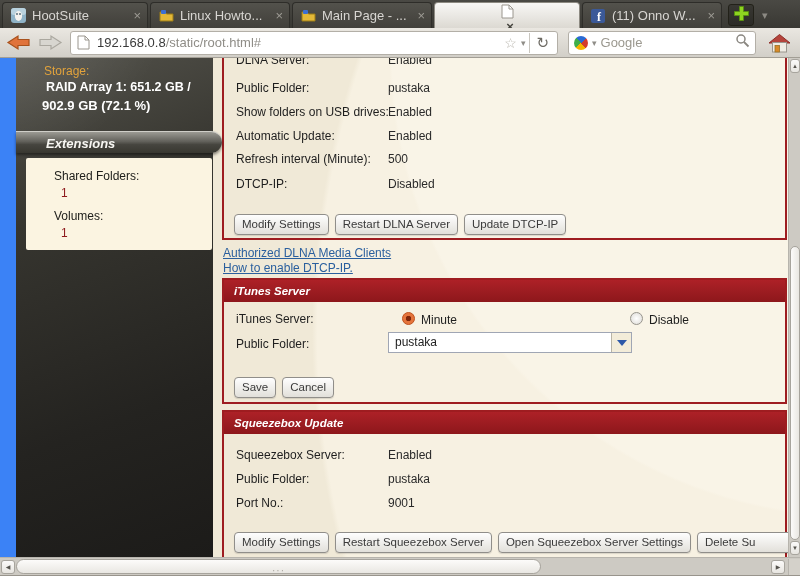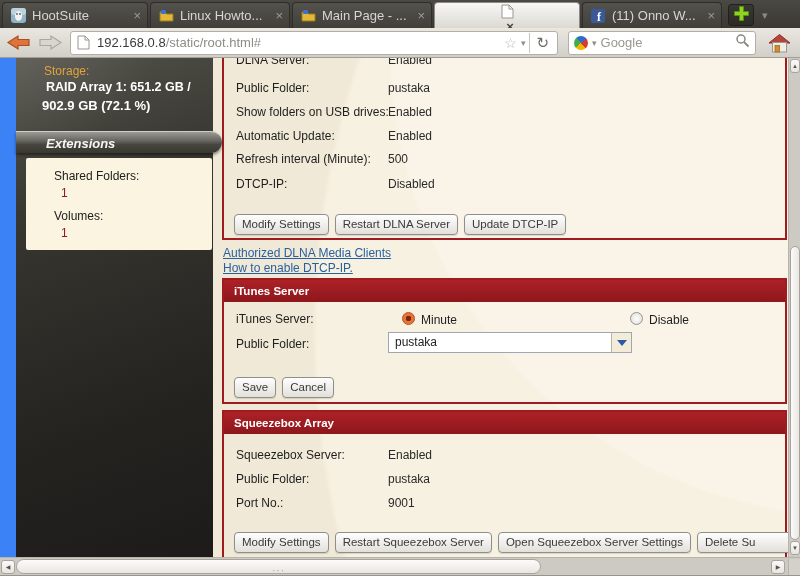--- a/index.html
+++ b/index.html
@@ -47,21 +47,21 @@
   
   .bodyarea { position:absolute; top:58px; left:0; width:800px; height:499px; }
 
   .main { position:absolute; left:197px; top:0; width:591px; height:499px; overflow:hidden;
           background:
             radial-gradient(circle 470px at 112% -2%, #f9f4e7 0 99.4%, rgba(249,244,231,0) 100%),
             radial-gradient(circle 860px at 165% 55%, #f7f1e2 0 99.4%, rgba(247,241,226,0) 100%),
             #f0e9d7; }
   .box { position:absolute; left:25px; width:565px; border:2px solid #9e1c20; }
   .box-header { height:22px; background:linear-gradient(#ad2127,#8d171b); color:#fff;
-                font-weight:bold; font-size:11.5px; line-height:22px; padding-left:10px; }
+                font-weight:bold; font-size:11.5px; line-height:22px; padding-left:10px;font-style:italic; }
   .crow { position:absolute; left:39px; width:540px; font-size:12px; color:#1e1e1e; }
   .cval { position:absolute; left:152px; color:#2a2a2a; }
   .btnrow { position:absolute; left:37px; display:flex; gap:6px; }
   .btn { height:21px; line-height:19px; padding:0 7px; font-size:11.5px; color:#3a3a3a;
          background:linear-gradient(#fefefe,#e2e0da); border:1px solid #908e8a; border-radius:4px;
          box-shadow:0 1px 1px rgba(0,0,0,0.12); white-space:nowrap; flex:none; }
   .plink { position:absolute; left:26px; font-size:12px; color:#2a5f9e; text-decoration:underline; cursor:pointer; }
   .radio-on { position:absolute; width:13px; height:13px; border-radius:50%;
               background:radial-gradient(circle at 50% 50%, #7d2509 0 2.5px, rgba(0,0,0,0) 3px), #e5743c;
               border:1px solid #bf531f; }
@@ -279,21 +279,21 @@
         <span class="sel-btn">
             <span class="sel-arrow"></span>
           </span>
       </div>
       <div class="btnrow" style="top:319px">
         <span class="btn">Save</span>
         <span class="btn">Cancel</span>
       </div>
 
       <div class="box" style="top:352px; height:160px; border-bottom:none;">
-        <div class="box-header">Squeezebox Array</div>
+        <div class="box-header">Squeezebox Update</div>
       </div>
       <div class="crow" style="top:390px">
         <span>Squeezebox Server:</span>
         <span class="cval">Enabled</span>
       </div>
       <div class="crow" style="top:414px">
         <span>Public Folder:</span>
         <span class="cval">pustaka</span>
       </div>
       <div class="crow" style="top:438px">

